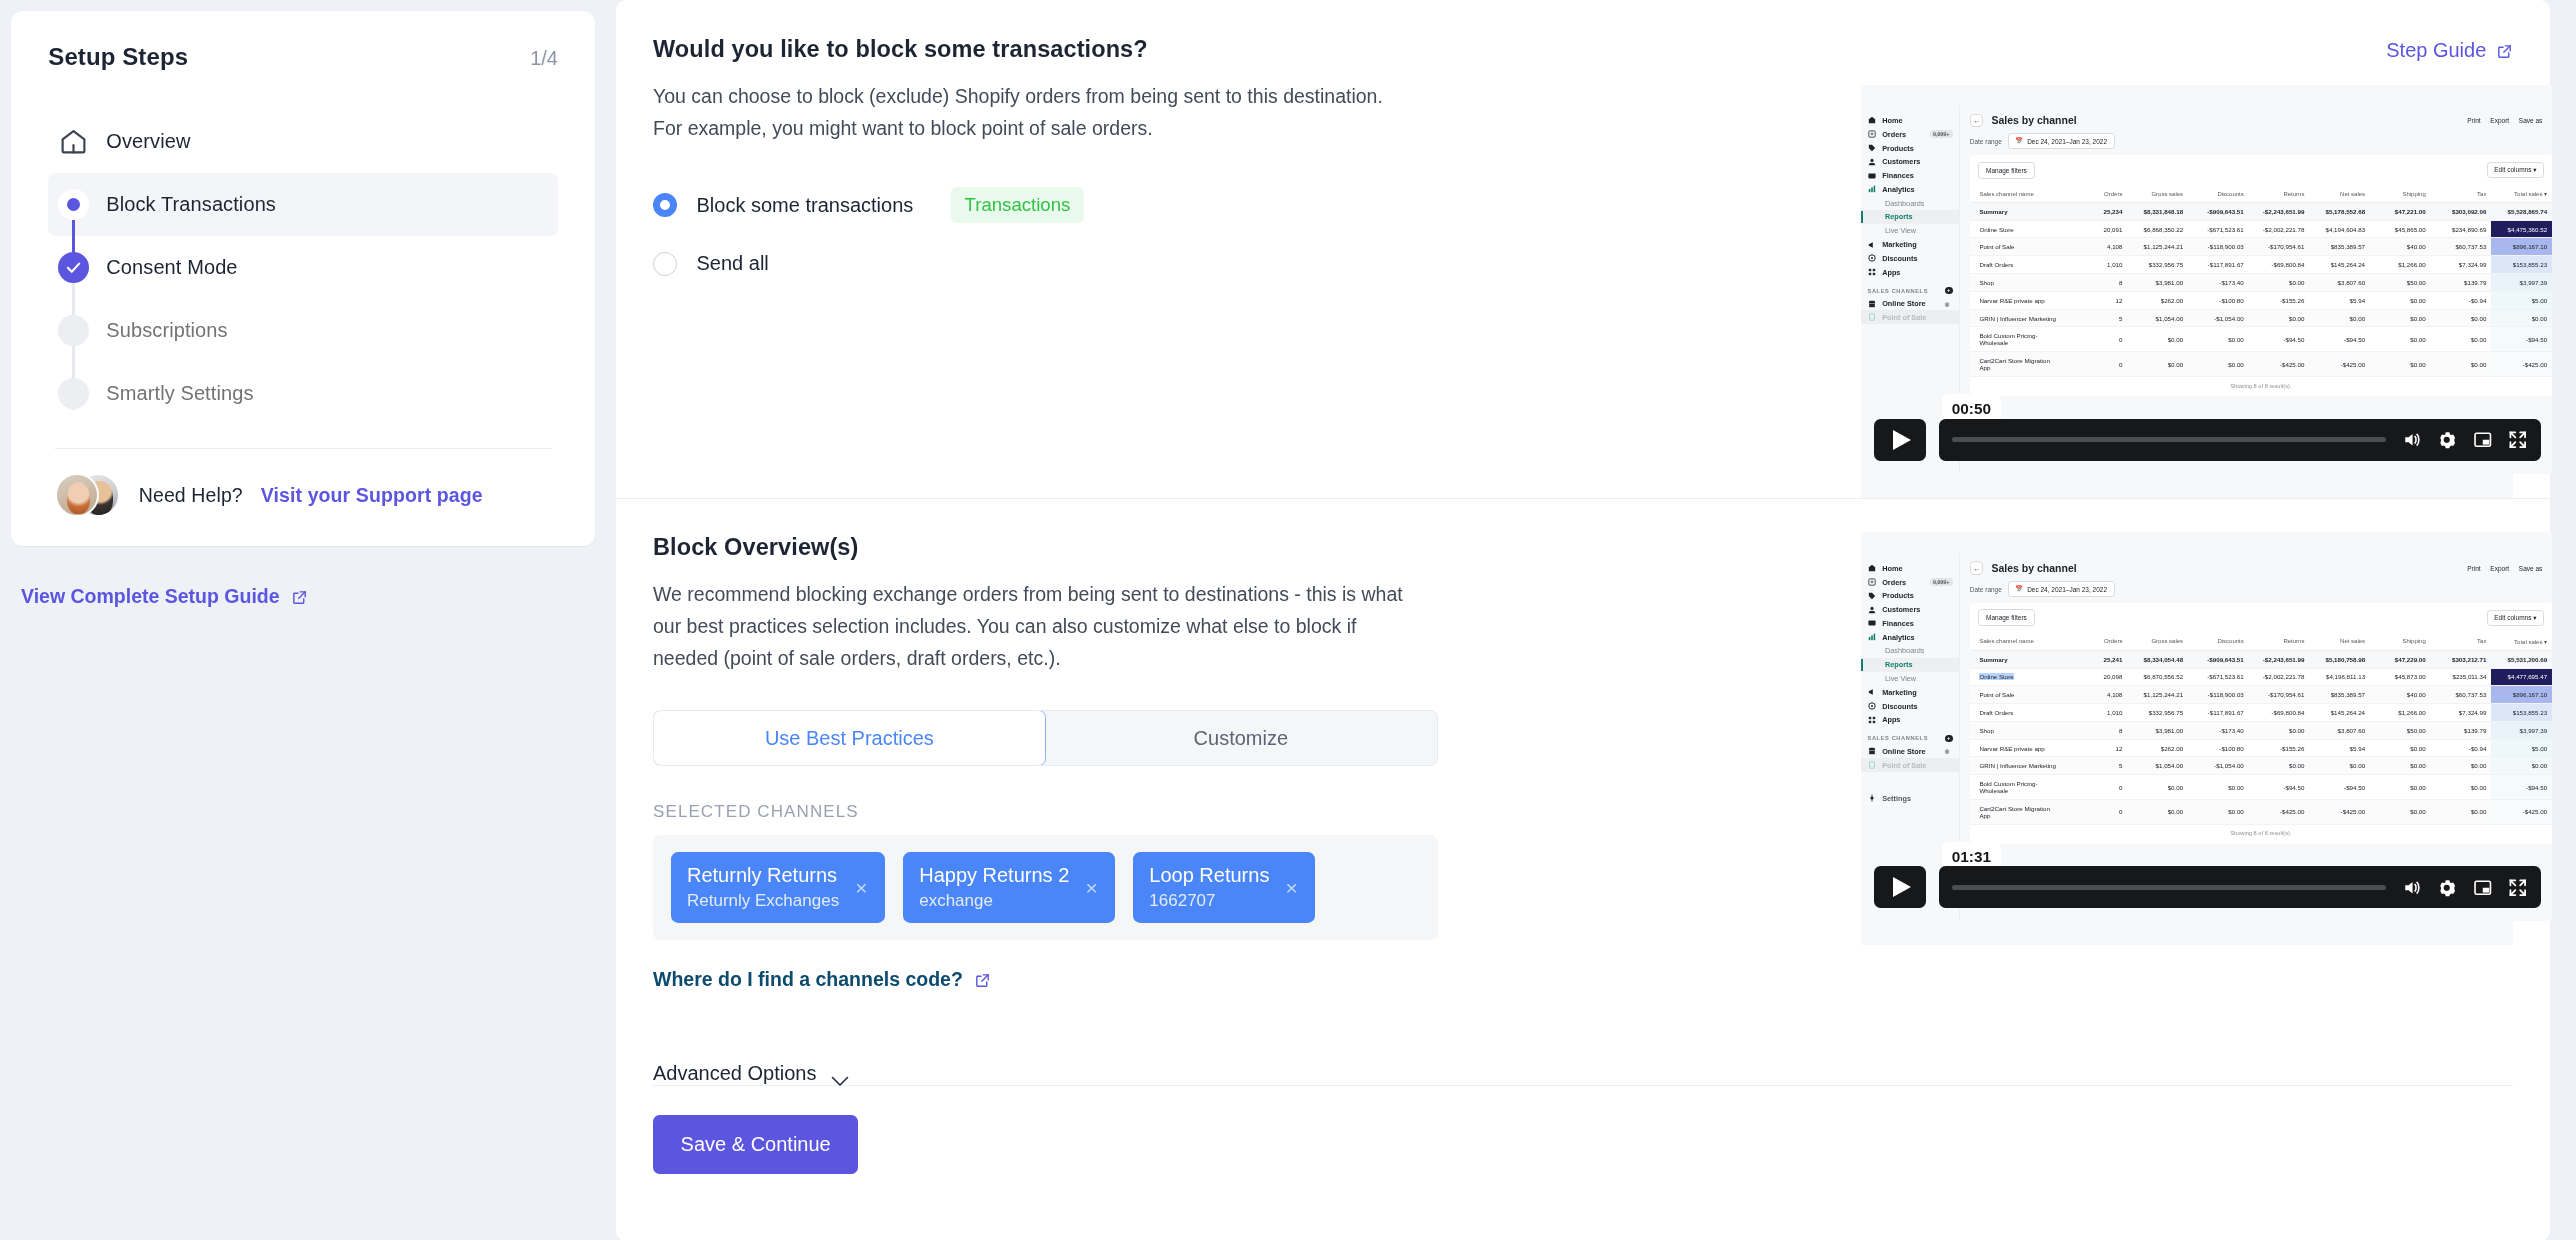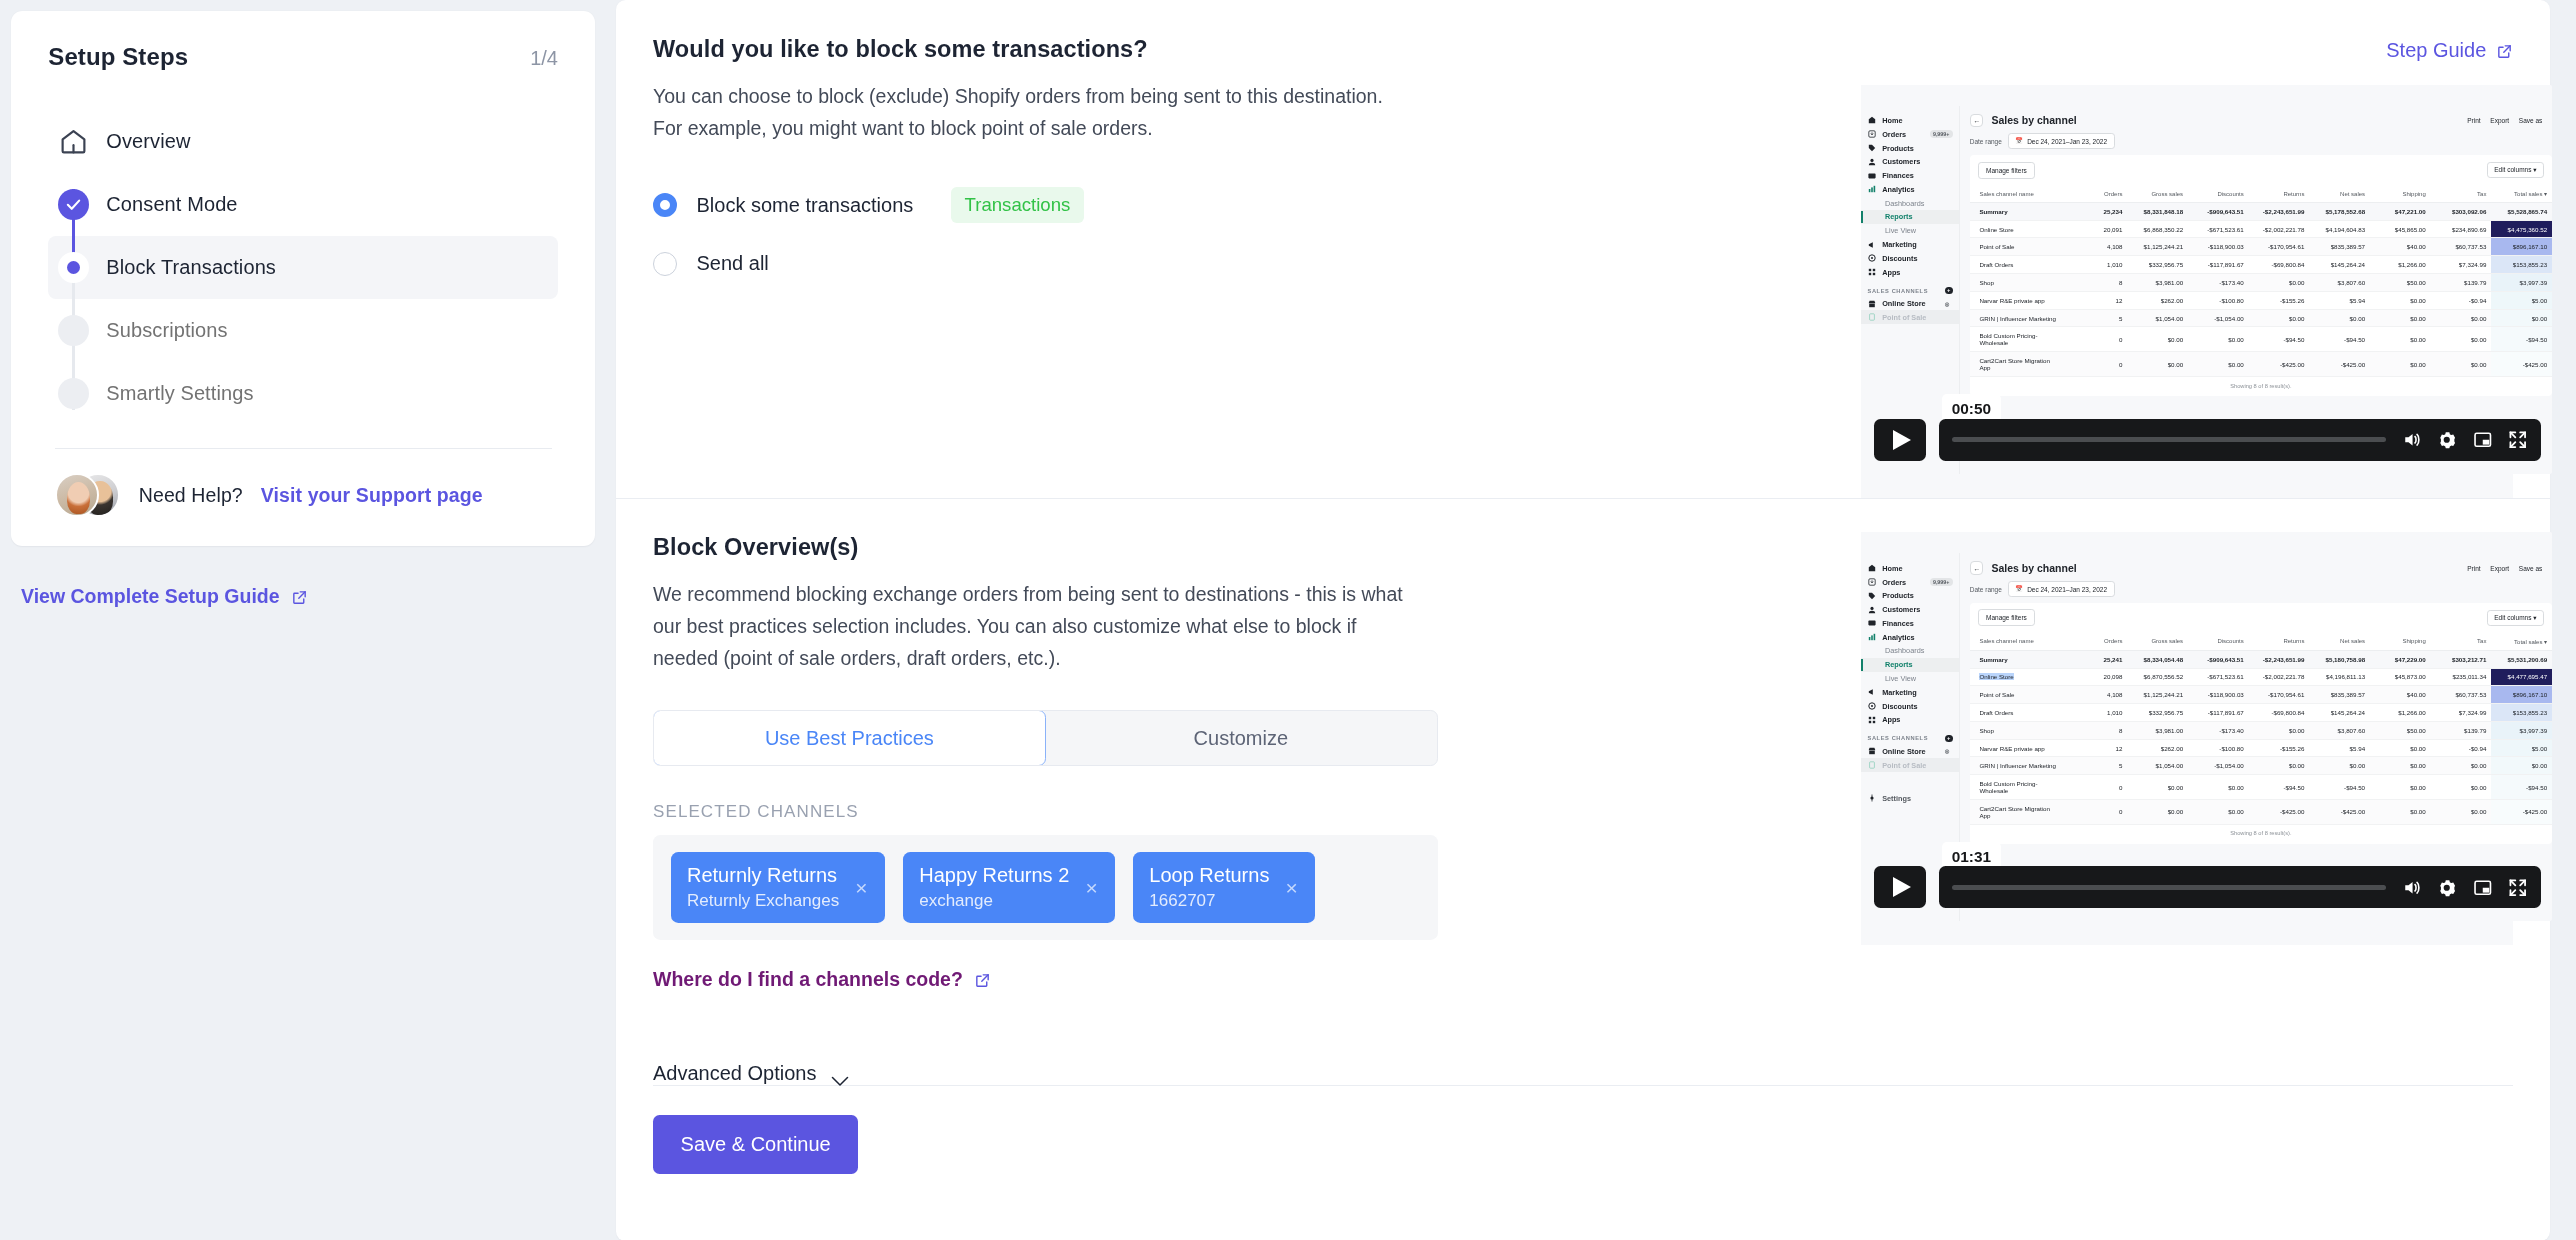--- a/index.html
+++ b/index.html
@@ -93,21 +93,21 @@
   .seg-btn.sel { background: #fff; color: #4a86f7; border: 1.6px solid #8ab2f9; border-radius: 7.3px; margin: -0.8px; }
 
   .sel-title { font-size: 17px; letter-spacing: 1.1px; color: #99a1b0; margin: 36px 0 13px 0; font-weight: 400; }
   .chips { background: #f5f6f8; border-radius: 7.3px; padding: 17px 18px; width: 785px; display: flex; gap: 18px; }
   .chip { background: #4a86f7; border-radius: 7.3px; padding: 12px 16px; display: flex; align-items: center; gap: 14.6px; }
   .chip-txt { display: flex; flex-direction: column; gap: 4px; }
   .chip-t1 { color: #fff; font-size: 20px; }
   .chip-t2 { color: #e3ecfd; font-size: 17px; }
   .chip-x { color: #c4d8fd; font-size: 21px; line-height: 1; padding: 0 1.6px; }
 
-  .find-link { display: flex; align-items: center; gap: 11.3px; margin-top: 27.6px; color: #701a75; font-size: 19.5px; font-weight: 700; }
+  .find-link { display: flex; align-items: center; gap: 11.3px; margin-top: 27.6px; color: #0c4a6e; font-size: 19.5px; font-weight: 700; }
   .adv { display: flex; align-items: center; gap: 14.6px; margin-top: 71px; font-size: 20px; color: #1d2433; }
   .chev { width: 18px; height: 10.5px; display: block; }
 
   .footer { padding: 29px 37px 0 37px; }
   .save-btn { background: #5b55e0; color: #fff; font-size: 20px; border-radius: 6.5px; padding: 18px 27.6px; display: inline-block; border: none; font-family: inherit; text-align: center; }
 
   
   .video { position: relative; width: 691px; height: 389px; background: #f7f8fa; border-radius: 2.4px; overflow: hidden; }
   .video.v2 { height: 389px; }
   .sp-top { height: 21px; background: #f7f8fa; }
@@ -190,38 +190,38 @@
         <div class="step">
           <span class="step-ic home-ic">
             <svg viewBox="0 0 24 24" fill="none" stroke="#3b4252" stroke-width="1.8" stroke-linecap="round" stroke-linejoin="round">
               <path d="M3 10.2 12 3.5l9 6.7V20a1 1 0 0 1-1 1H4a1 1 0 0 1-1-1z"></path>
                 <path d="M12 21v-6"></path>
             </svg>
           </span>
           <span class="step-label">Overview</span>
         </div>
 
+        <div class="step active">
+          <span class="step-ic">
+              <span class="dot-current">
+                <i></i>
+              </span>
+            </span>
+          <span class="step-label">Block Transactions</span>
+        </div>
+
         <div class="step">
           <span class="step-ic">
             <span class="dot-done">
               <svg viewBox="0 0 24 24" fill="none" stroke="#fff" stroke-width="3" stroke-linecap="round" stroke-linejoin="round">
                   <path d="M4 12.5 9.5 18 20 6.5"></path>
                 </svg>
             </span>
           </span>
           <span class="step-label">Consent Mode</span>
-        </div>
-
-        <div class="step active">
-          <span class="step-ic">
-              <span class="dot-current">
-                <i></i>
-              </span>
-            </span>
-          <span class="step-label">Block Transactions</span>
         </div>
 
         <div class="step">
           <span class="step-ic">
               <span class="dot-todo"></span>
             </span>
           <span class="step-label muted">Subscriptions</span>
         </div>
 
         <div class="step">

